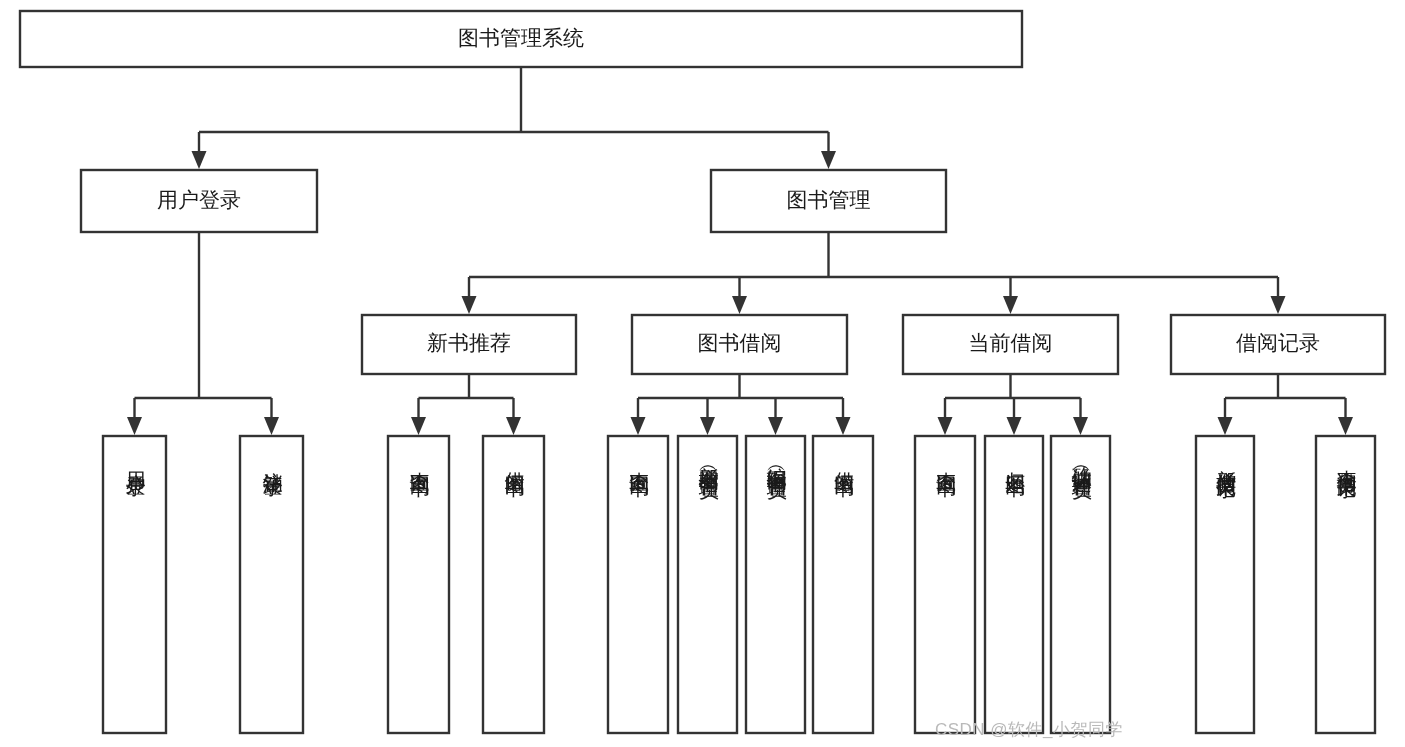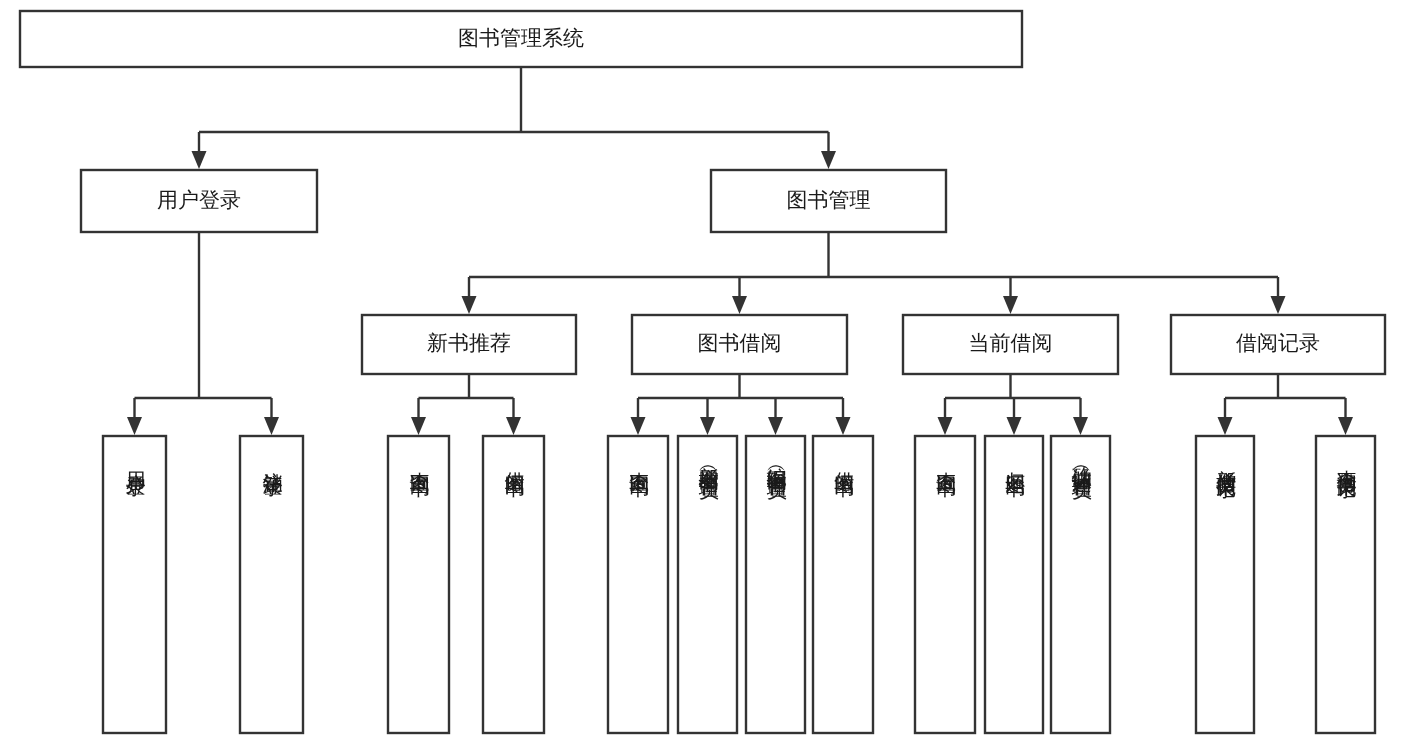--- a/index.html
+++ b/index.html
@@ -200,13 +200,14 @@
         <g>
           <rect class="node-box" x="1196" y="436" width="58" height="297"></rect>
           <text class="node-label v" x="1225" y="460" dominant-baseline="hanging" text-anchor="middle">新增借阅记录</text>
         </g>
         <g>
           <rect class="node-box" x="1316" y="436" width="59" height="297"></rect>
           <text class="node-label v" x="1345.5" y="460" dominant-baseline="hanging" text-anchor="middle">查询借阅记录</text>
         </g>
       </g>
   </svg>
+  <div class="watermark">CSDN @软件_小贺同学</div>
 </div>
 
 </body></html>

